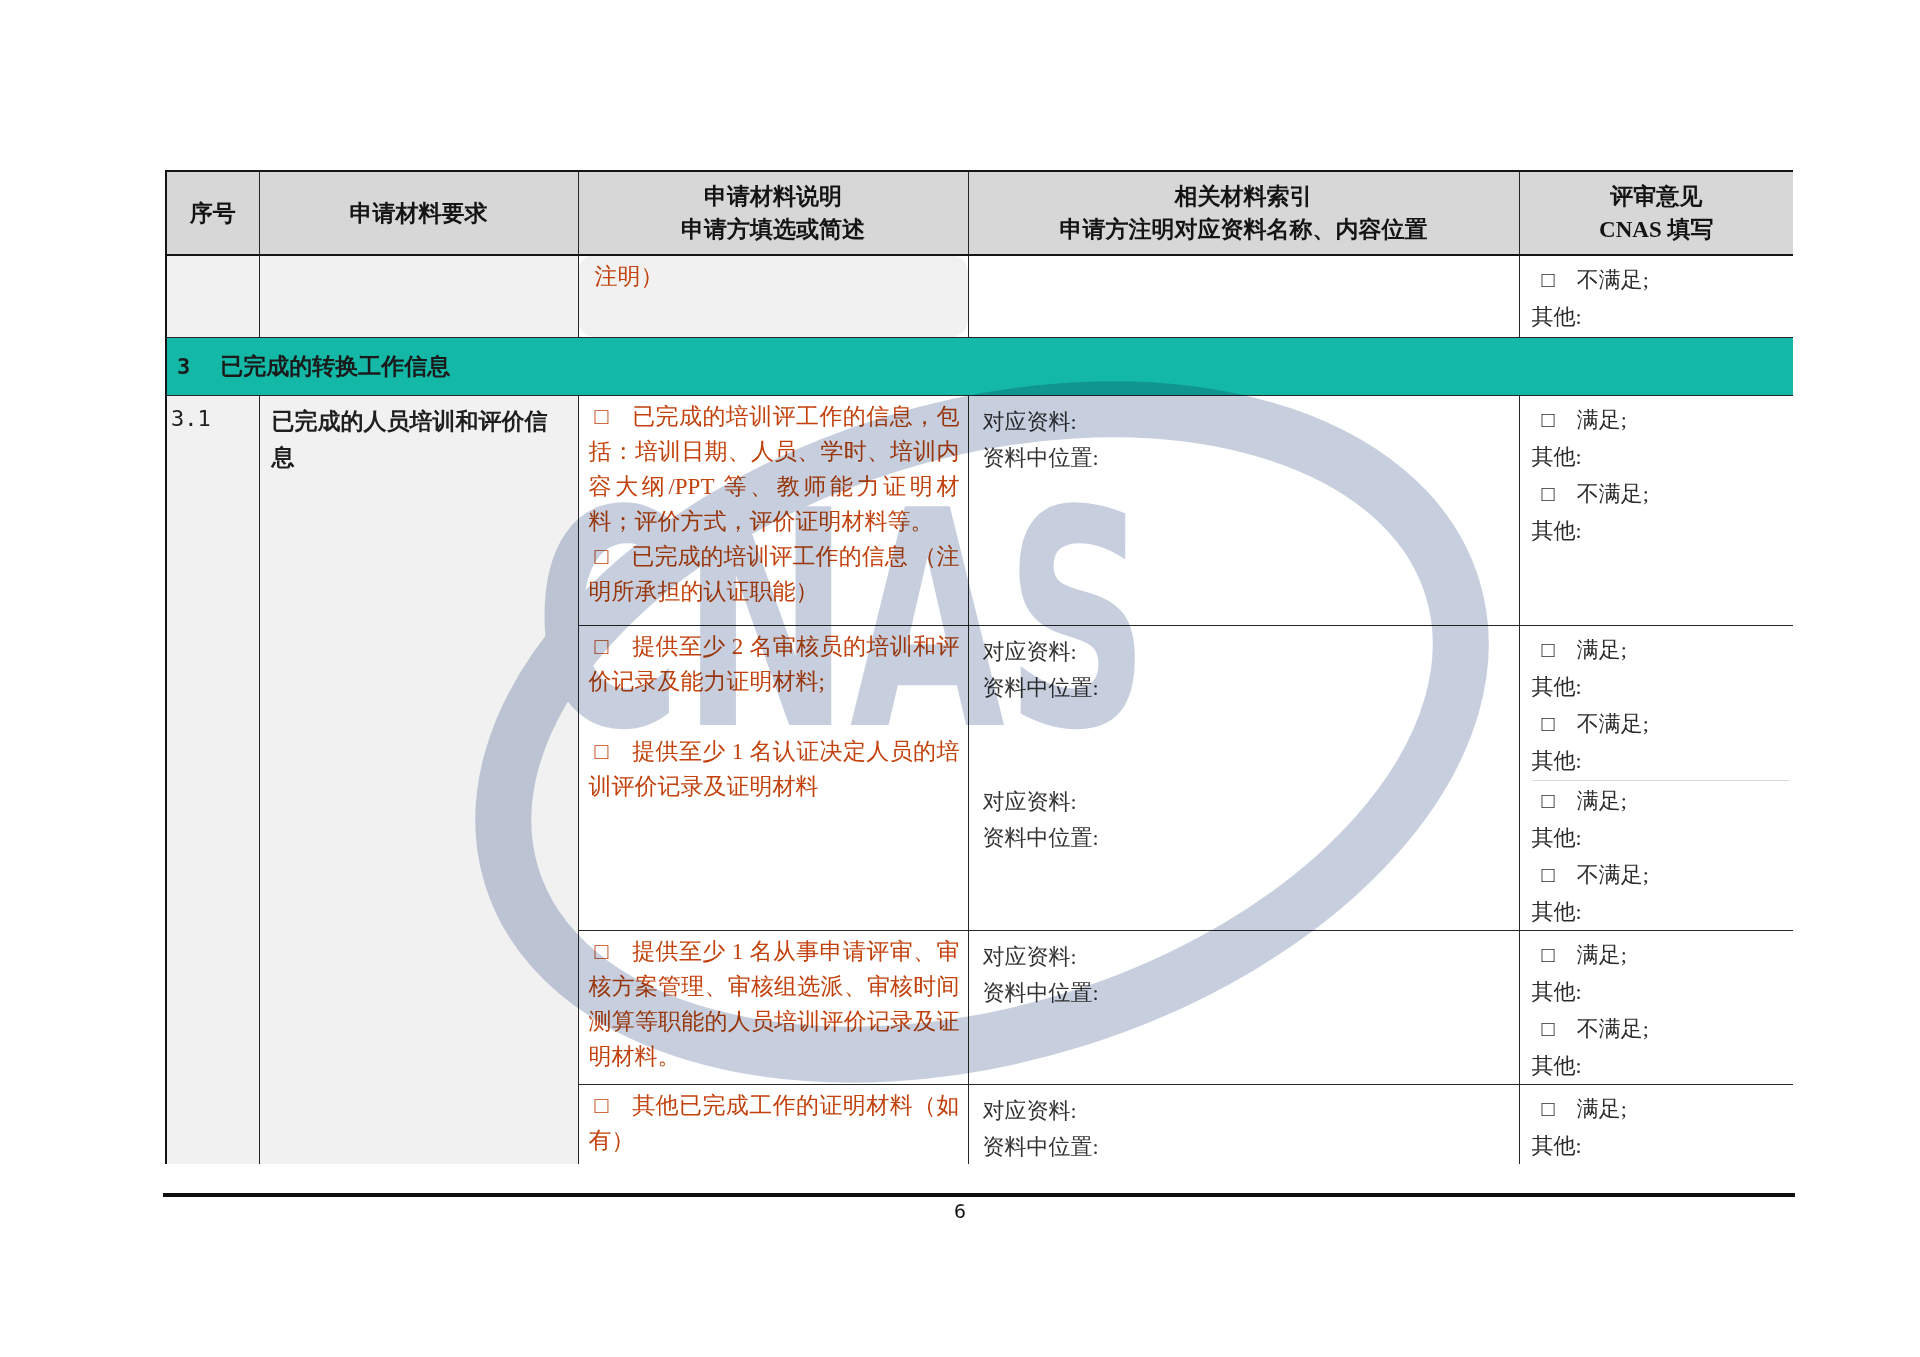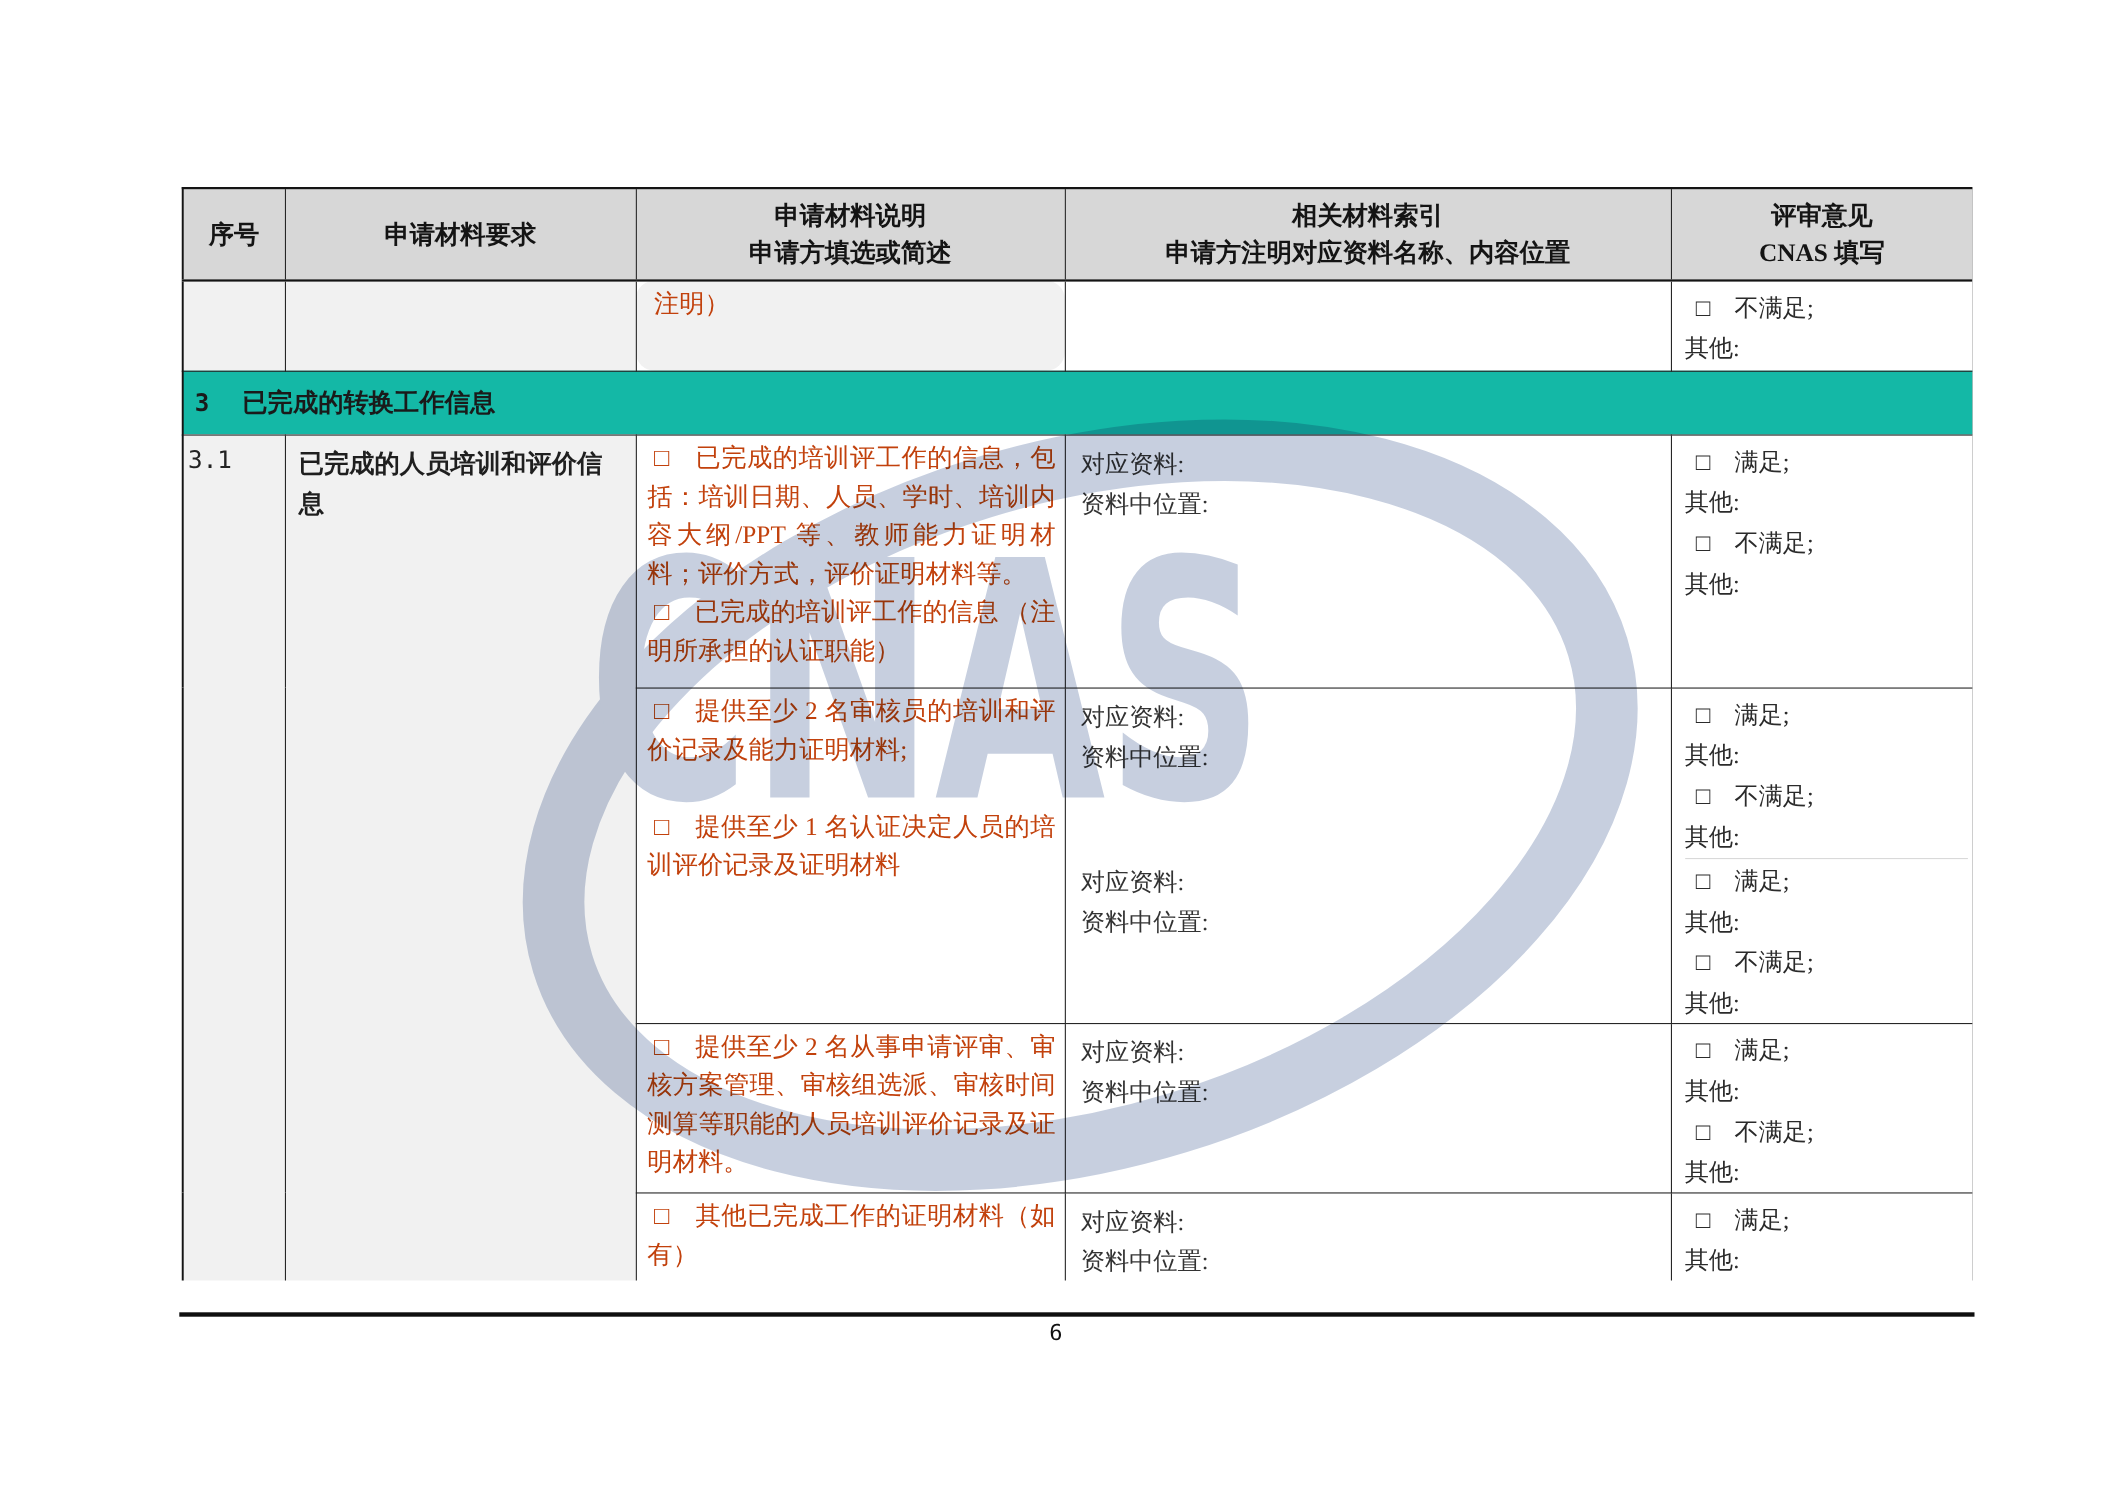--- a/index.html
+++ b/index.html
@@ -154,21 +154,21 @@
             <div class="cb">□　满足;</div>
             <div>其他:</div>
             <div class="cb">□　不满足;</div>
             <div>其他:</div>
           </div>
         </td>
       </tr>
 
       <tr class="rowC">
         <td class="desc-cell">
-          <div class="item">□　提供至少 2 名从事申请评审、审核方案管理、审核组选派、审核时间测算等职能的人员培训评价记录及证明材料。</div>
+          <div class="item">□　提供至少 1 名从事申请评审、审核方案管理、审核组选派、审核时间测算等职能的人员培训评价记录及证明材料。</div>
         </td>
         <td class="idx-cell">
           <div>对应资料:</div>
           <div>资料中位置:</div>
         </td>
         <td class="rev-cell">
           <div class="cb">□　满足;</div>
           <div>其他:</div>
           <div class="cb">□　不满足;</div>
           <div>其他:</div>

